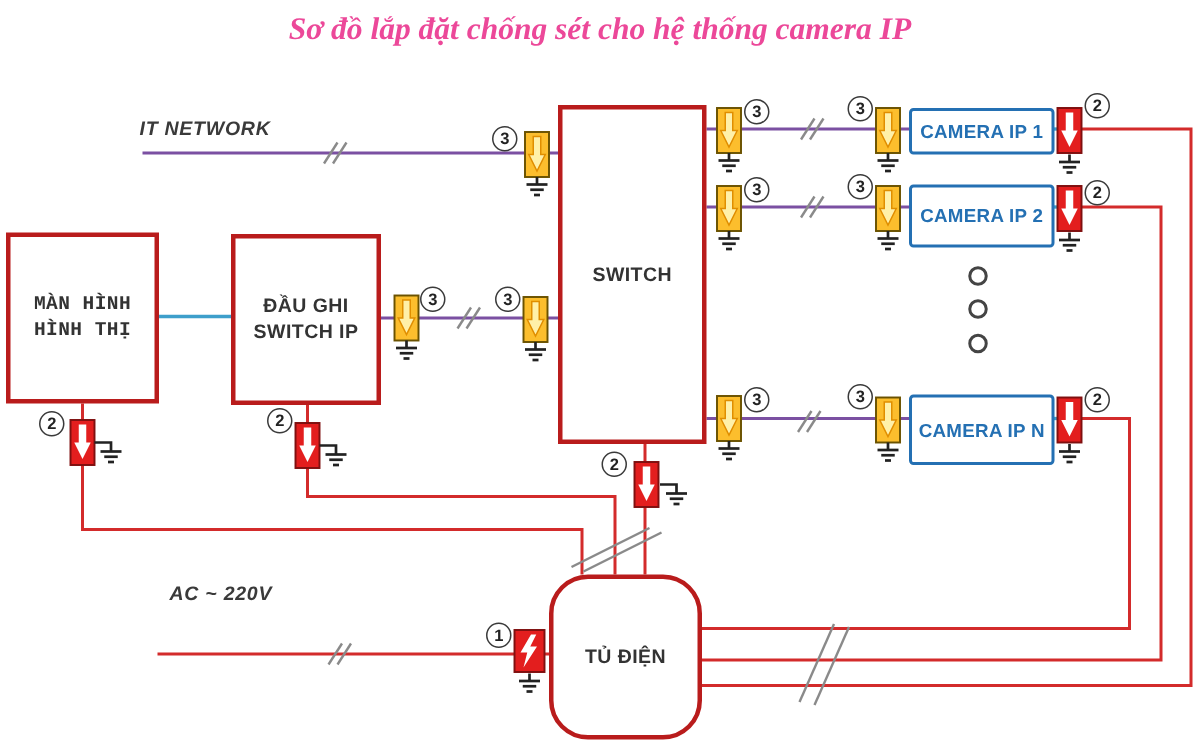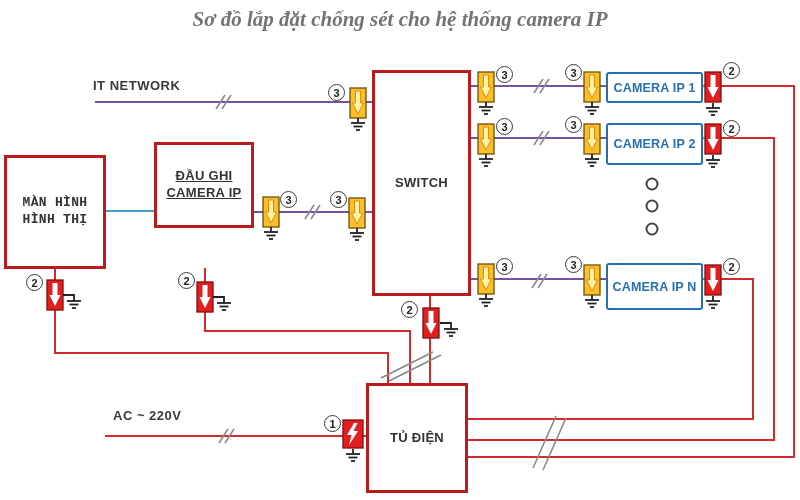--- a/index.html
+++ b/index.html
@@ -1,28 +1,28 @@
 <!DOCTYPE html>
 <html><head>
 <meta charset="utf-8">
 <style>
   html,body{margin:0;padding:0;}
   body{background:#e8e8e8;font-family:"Liberation Sans",sans-serif;}
   .stage{position:relative;width:800px;height:500px;background:#ffffff;overflow:hidden;margin:0 auto;}
   .title{position:absolute;left:0;right:0;top:7px;text-align:center;
          font-family:"Liberation Serif","DejaVu Serif",serif;
-         font-style:italic;font-weight:bold;font-size:21px;color:#737373;}
+         font-style:italic;font-weight:bold;font-size:21px;color:#ec4899;}
   svg.layer{position:absolute;left:0;top:0;}
   .box{position:absolute;box-sizing:border-box;border:3px solid #b91c1c;background:#fff;
        display:flex;flex-direction:column;align-items:center;justify-content:center;
        font-weight:bold;font-size:13px;color:#333;text-align:center;line-height:1.3;letter-spacing:.3px;}
   .cambox{position:absolute;box-sizing:border-box;border:2.5px solid #2470B3;background:#fff;
        border-radius:3px;display:flex;align-items:center;justify-content:center;
        font-weight:bold;font-size:12.5px;color:#2470B3;letter-spacing:.2px;white-space:nowrap;}
-  .lbl{position:absolute;font-weight:bold;font-size:13px;color:#3a3a3a;letter-spacing:.5px;white-space:nowrap;}
+  .lbl{position:absolute;font-weight:bold;font-size:13px;color:#3a3a3a;letter-spacing:.5px;white-space:nowrap;font-style:italic;}
   .marker{position:absolute;box-sizing:border-box;width:17px;height:17px;border:1.6px solid #3a3a3a;
        border-radius:50%;background:#fff;display:flex;align-items:center;justify-content:center;
        font-weight:bold;font-size:11px;color:#222;z-index:5;}
 </style>
 </head>
 <body>
 
 <div class="stage">
 
   <div class="title">Sơ đồ lắp đặt chống sét cho hệ thống camera IP</div>
@@ -148,45 +148,45 @@
       <circle cx="652" cy="206" r="5.5"></circle>
       <circle cx="652" cy="229" r="5.5"></circle>
     </g>
   </svg>
 
   <div class="box" style="left:4px;top:155px;width:102px;height:114px;font-family:Liberation Mono, monospace;">
     <span>MÀN HÌNH</span>
     <span>HÌNH THỊ</span>
   </div>
 
-  <div class="box" style="left:154px;top:142px;width:100px;height:86px;text-decoration:underline;">
+  <div class="box" style="left:154px;top:156px;width:100px;height:114px;">
     <span>ĐẦU GHI</span>
-    <span>CAMERA IP</span>
+    <span>SWITCH IP</span>
   </div>
 
   <div class="box" style="left:372px;top:70px;width:99px;height:226px;">
     <span>SWITCH</span>
   </div>
 
-  <div class="box" style="left:366px;top:383px;width:102px;height:110px;">
+  <div class="box" style="left:366px;top:383px;width:102px;height:110px;border-radius:26px;">
     <span>TỦ ĐIỆN</span>
   </div>
 
   <div class="cambox" style="left:606px;top:72px;width:97px;height:31px;">
     <span>CAMERA IP 1</span>
   </div>
   <div class="cambox" style="left:606px;top:123px;width:97px;height:42px;">
     <span>CAMERA IP 2</span>
   </div>
   <div class="cambox" style="left:606px;top:263px;width:97px;height:47px;">
     <span>CAMERA IP N</span>
   </div>
 
   <div class="lbl" style="left:93px;top:78px;">IT NETWORK</div>
-  <div class="lbl" style="left:113px;top:408px;">AC ~ 220V</div>
+  <div class="lbl" style="left:113px;top:388px;">AC ~ 220V</div>
 
   <div class="marker" style="left:328px;top:84px;">3</div>
   <div class="marker" style="left:280px;top:191px;">3</div>
   <div class="marker" style="left:330px;top:191px;">3</div>
   <div class="marker" style="left:496px;top:66px;">3</div>
   <div class="marker" style="left:565px;top:64px;">3</div>
   <div class="marker" style="left:496px;top:118px;">3</div>
   <div class="marker" style="left:565px;top:116px;">3</div>
   <div class="marker" style="left:496px;top:258px;">3</div>
   <div class="marker" style="left:565px;top:256px;">3</div>

